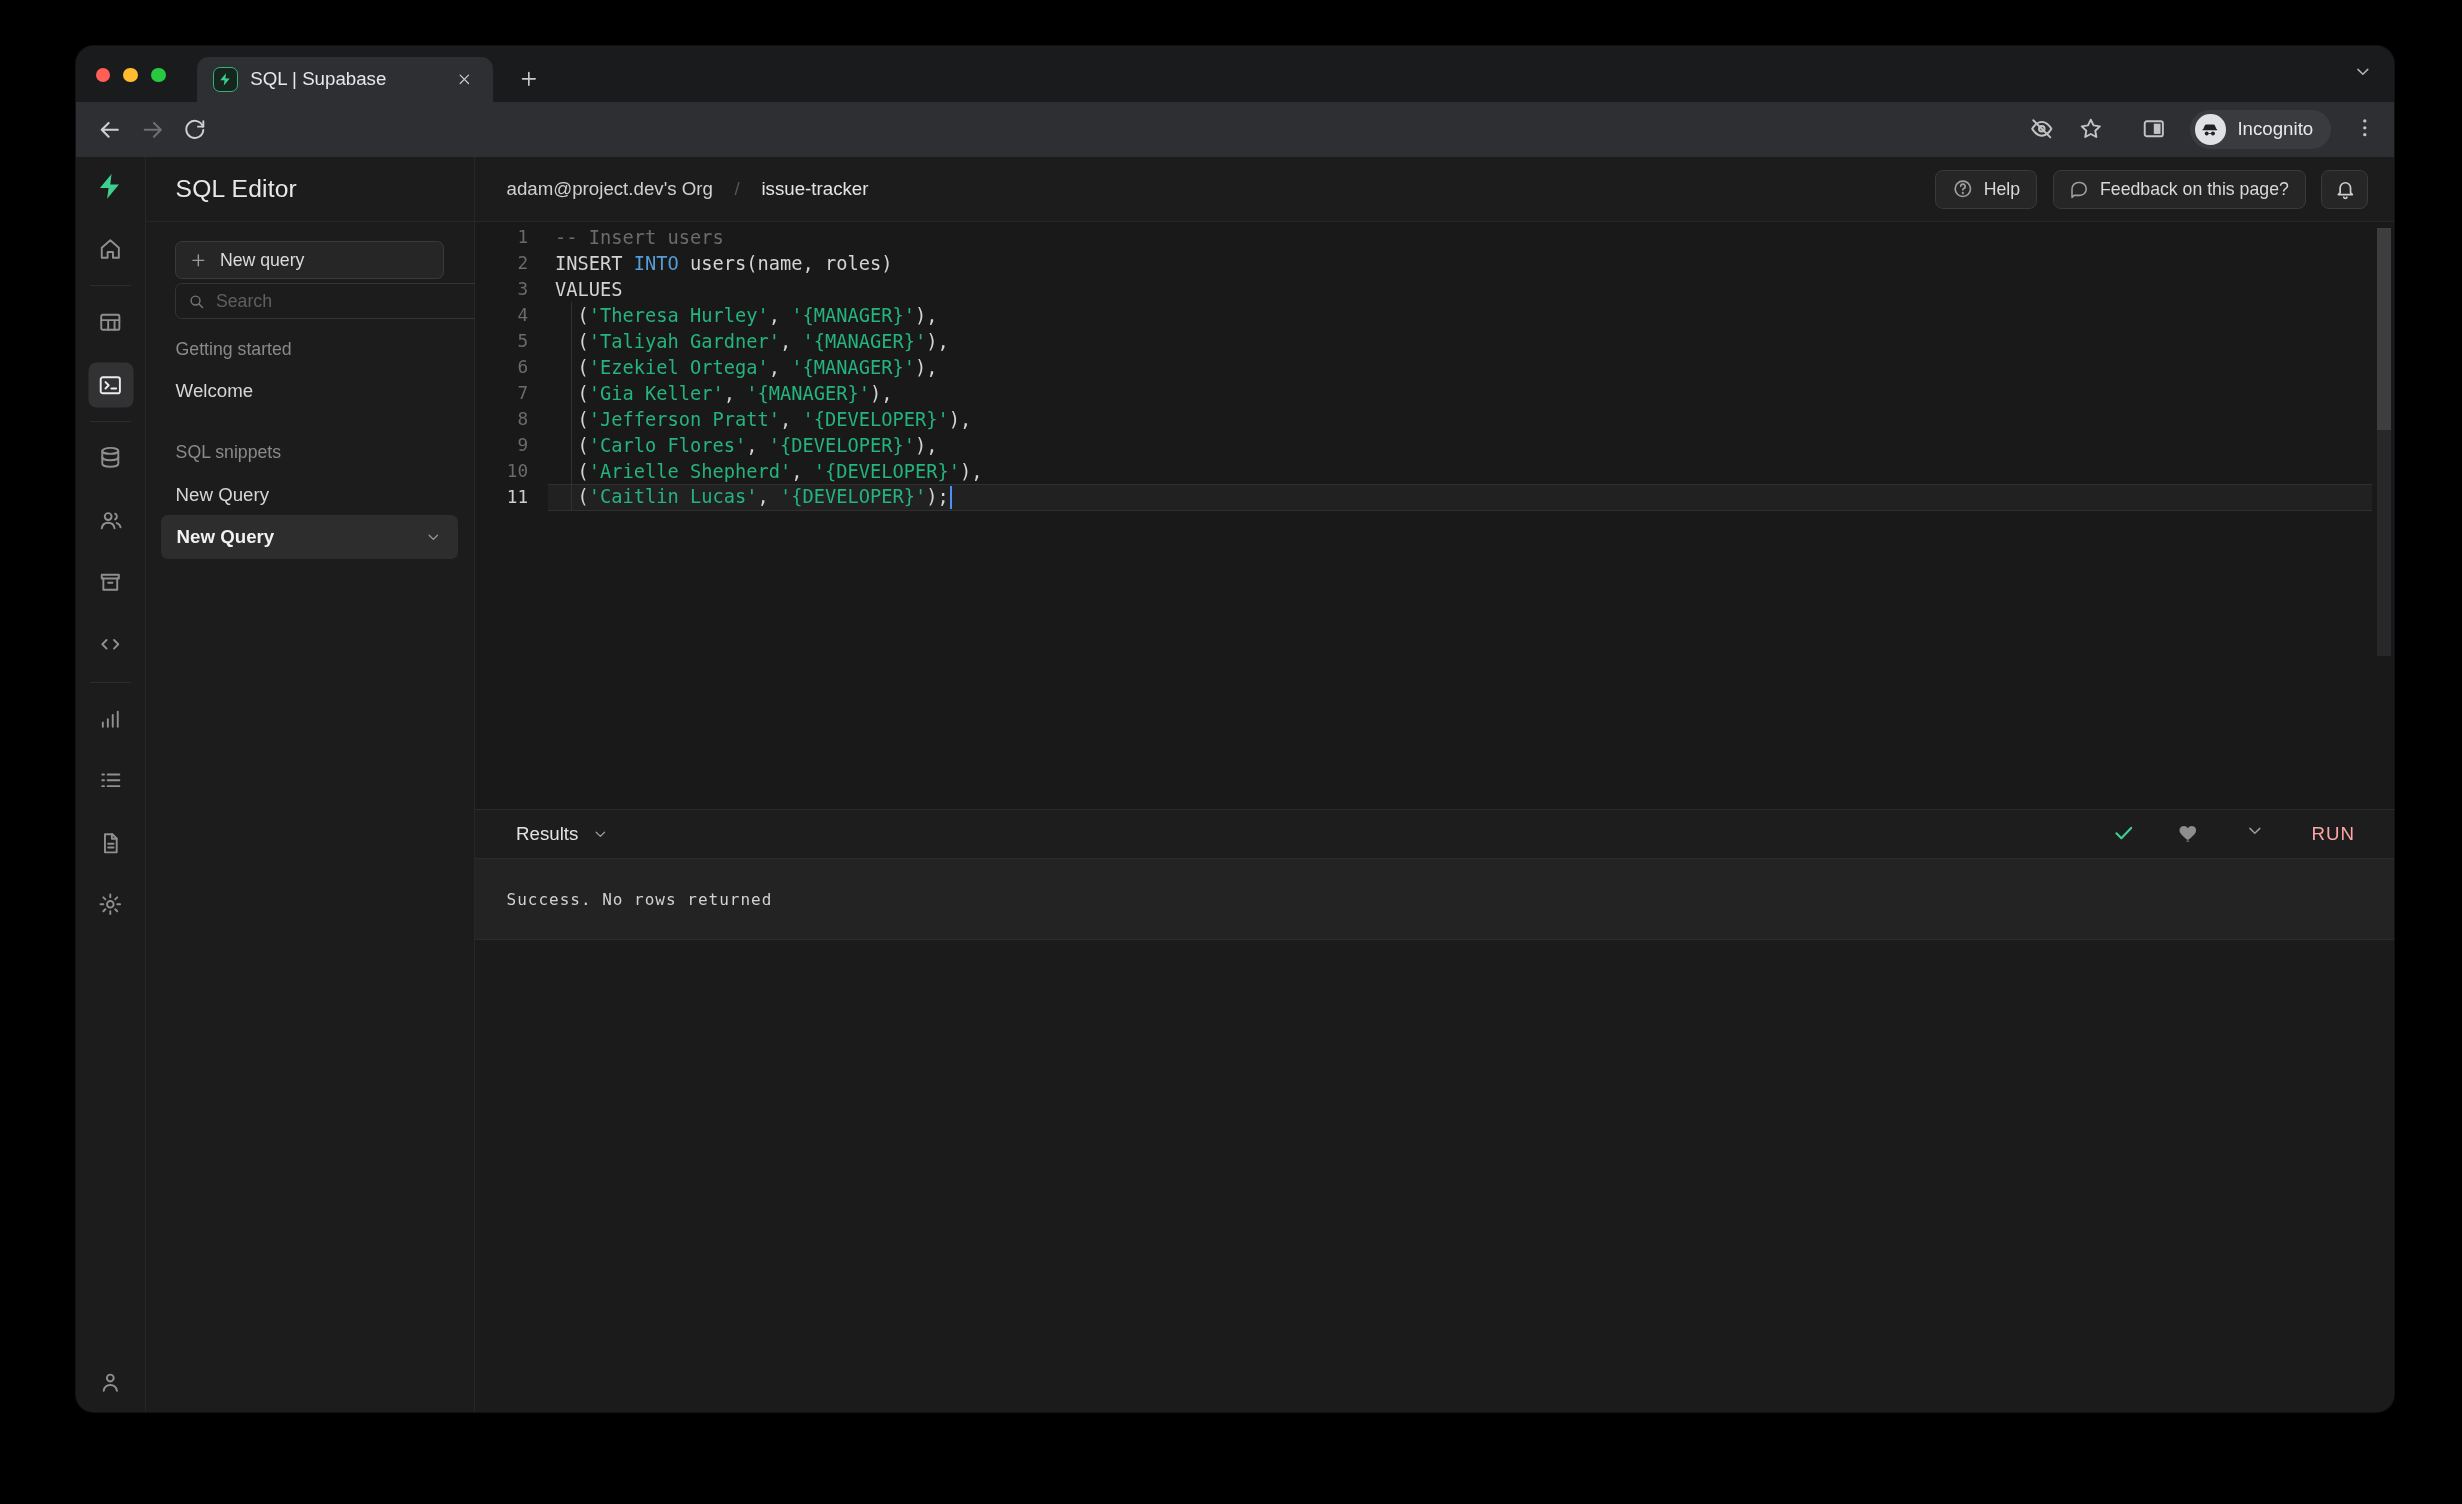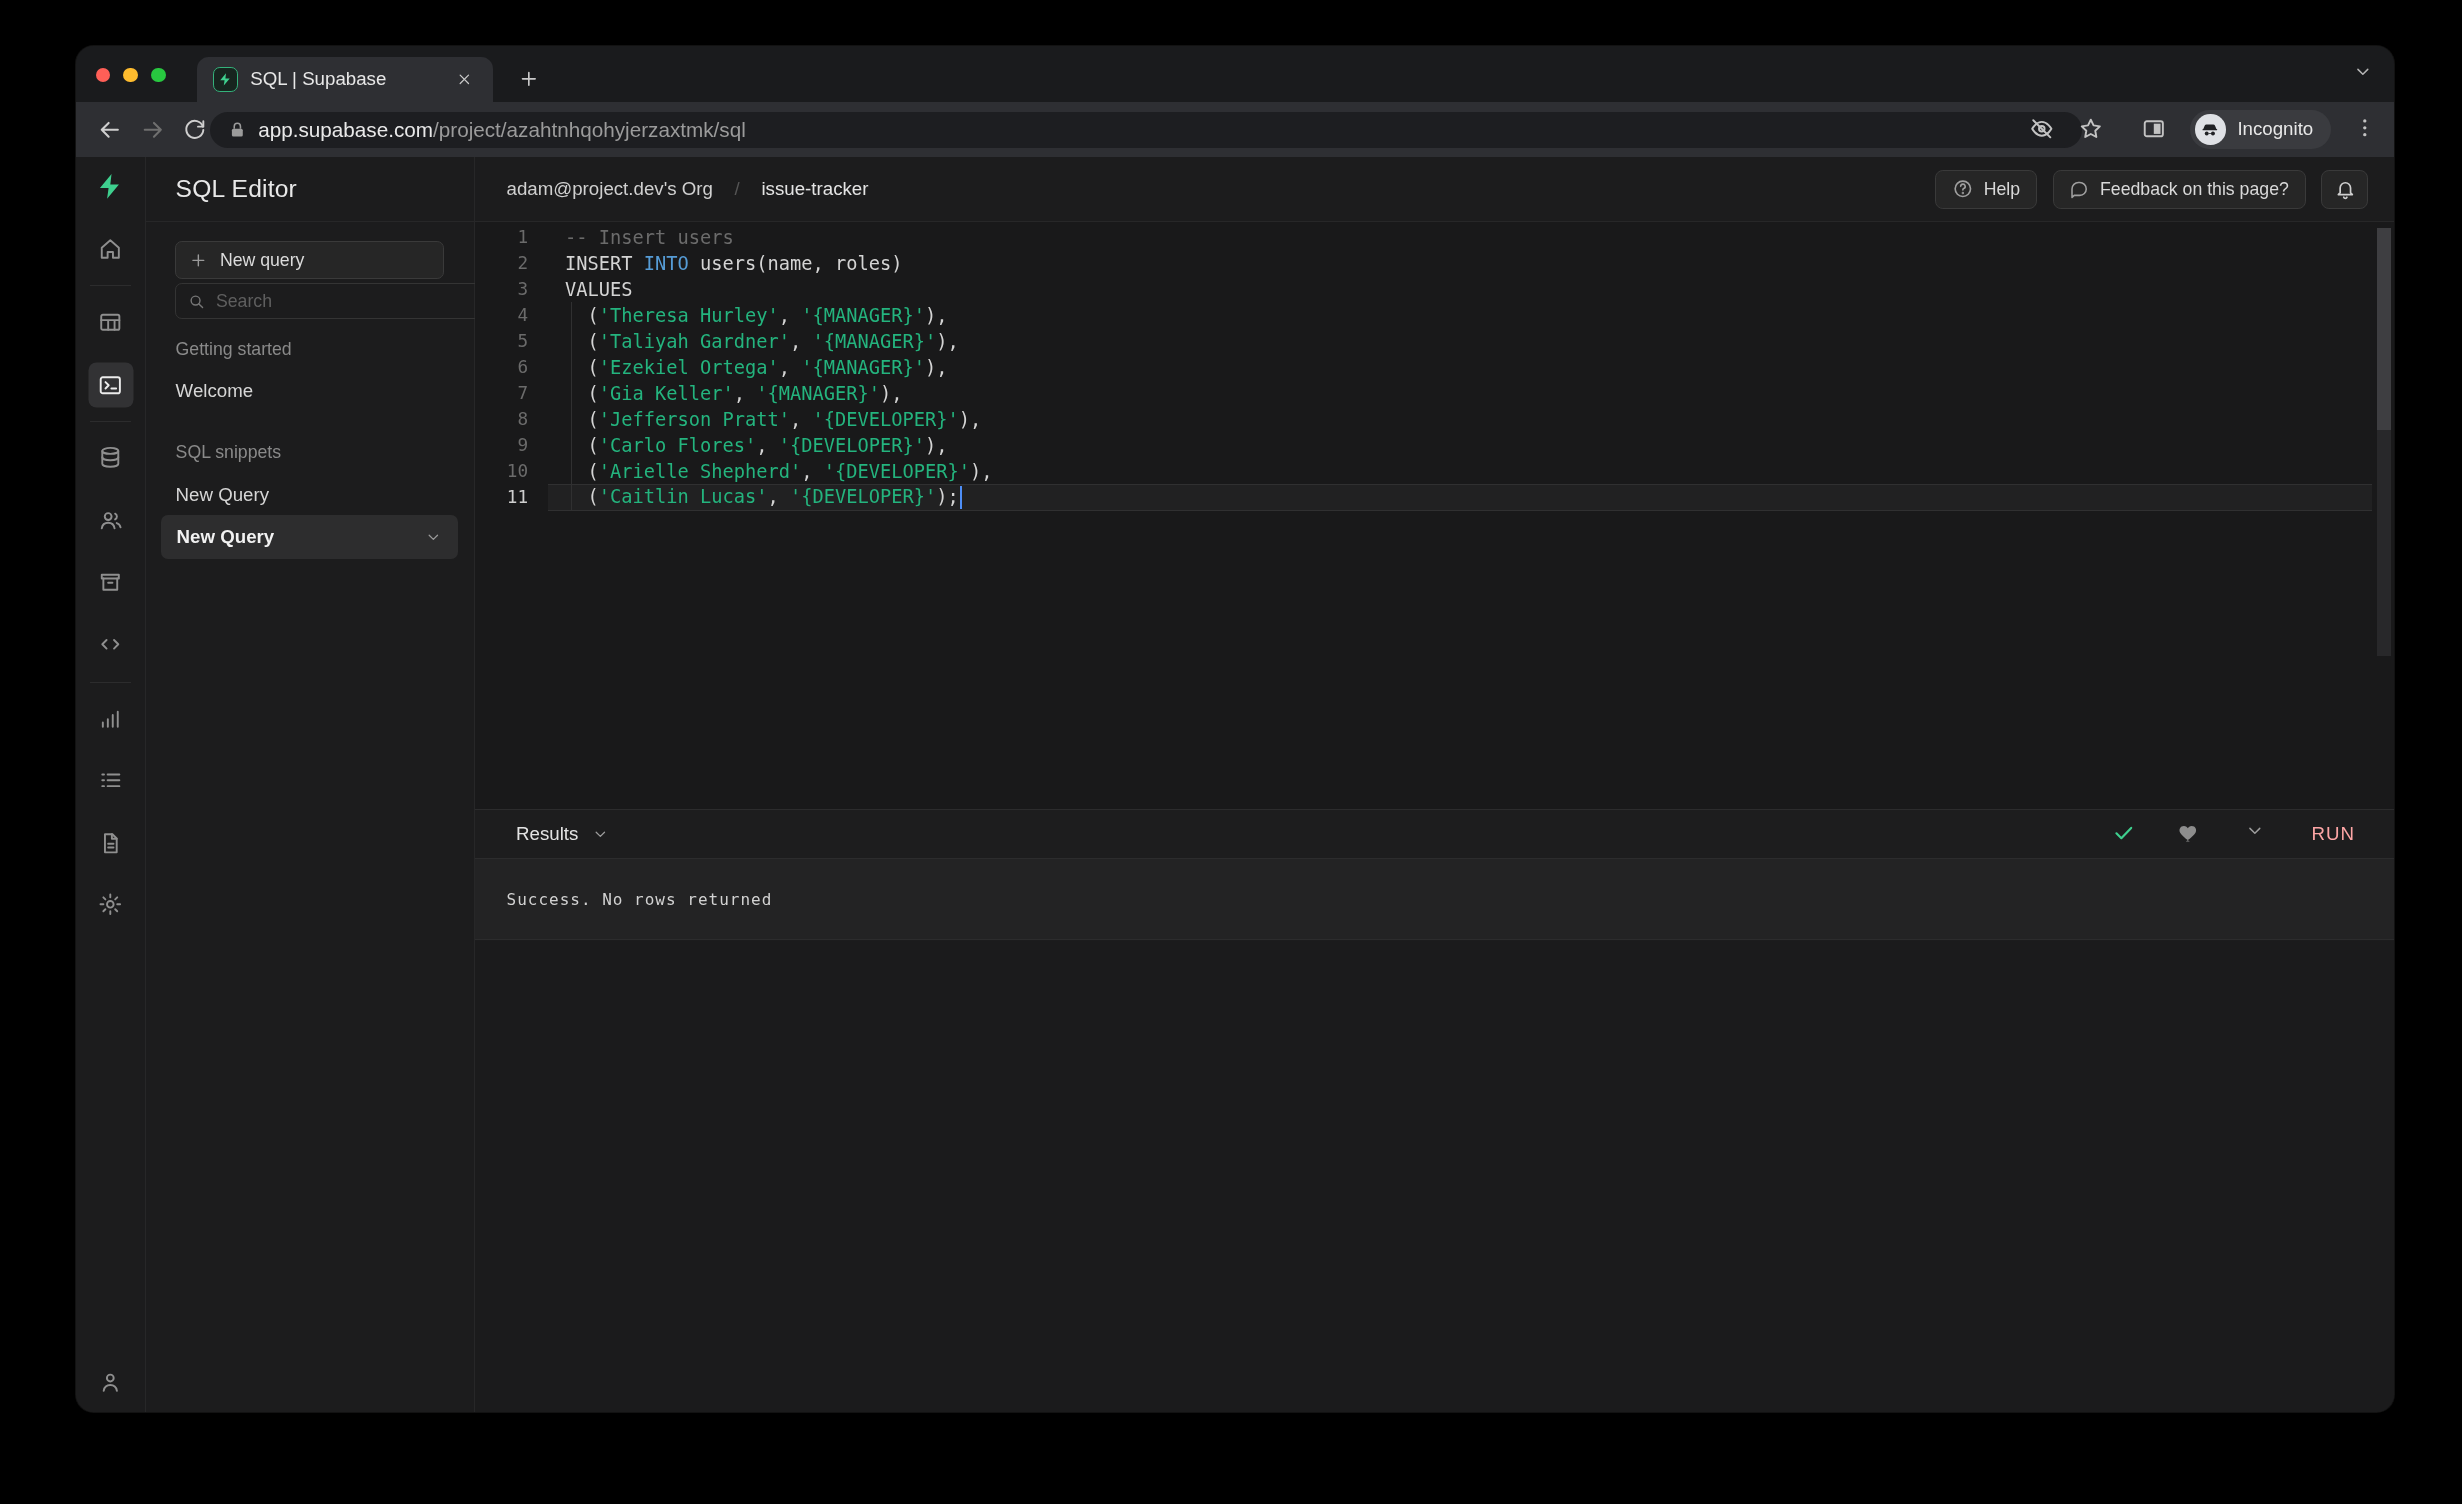--- a/index.html
+++ b/index.html
@@ -78,21 +78,21 @@
           align-items:center; gap:9.9px; padding:0 15.8px; color:#d9d9d9; font-size:17.7px; }
   .hbtn .ico { color:#9f9f9f; }
   .bellbtn { width:47px; height:39px; background:#262626; border:1px solid #3a3a3a; border-radius:7.9px;
              display:flex; align-items:center; justify-content:center; color:#cfcfcf; }
 
   .editor { position:absolute; left:0; right:0; top:65px; height:587px; background:#19191a; overflow:hidden; }
   .code-row { position:absolute; left:0; right:0; height:26.6px; display:flex; align-items:center;
               font-family:"DejaVu Sans Mono",monospace; font-size:18.7px; }
   .gutter { width:57px; flex:none; text-align:right; padding-right:3.9px; color:#6b6b6b; font-size:17.7px; }
   .code-row.current .gutter { color:#cfcfcf; }
-  .code { margin-left:33px; white-space:pre; position:relative; z-index:2; }
+  .code { margin-left:23px; white-space:pre; position:relative; z-index:2; }
   .seg-plain { color:#d4d4d4; } .seg-comment { color:var(--c-comment); }
   .seg-keyword { color:var(--c-keyword); } .seg-string { color:var(--c-string); }
   .hl { position:absolute; left:73px; right:21.7px; top:0; bottom:0; background:rgba(255,255,255,0.035);
         border-top:1px solid rgba(255,255,255,0.07); border-bottom:1px solid rgba(255,255,255,0.07); z-index:1; }
   .cursor { display:inline-block; width:2.5px; height:22.7px; background:#4e8ef7; vertical-align:middle; margin-left:1px; }
   .indent-guide { position:absolute; left:96px; width:1px; background:#303031; z-index:1; }
   .sb-track { position:absolute; right:3px; top:5.9px; width:13.8px; height:428px; background:#28282a; }
   .sb-thumb { position:absolute; right:3px; top:5.9px; width:13.8px; height:202px; background:#3e3e41; }
 
   .results-bar { position:absolute; left:0; right:0; top:652px; height:50px; background:#1d1d1e;
@@ -155,29 +155,20 @@
     <div class="nav-ico" style="left:19.7px"><span><svg viewBox="0 0 24 24" fill="none" stroke="currentColor" stroke-width="1.8" stroke-linecap="round" stroke-linejoin="round" width="27.6" height="27.6">
             <path d="M19 12H5M11 6l-6 6 6 6"></path>
           </svg></span></div>
     <div class="nav-ico dim" style="left:63px"><span><svg viewBox="0 0 24 24" fill="none" stroke="currentColor" stroke-width="1.8" stroke-linecap="round" stroke-linejoin="round" width="27.6" height="27.6">
             <path d="M5 12h14M13 6l6 6-6 6"></path>
           </svg></span></div>
     <div class="nav-ico" style="left:106px"><span><svg viewBox="0 0 24 24" fill="none" stroke="currentColor" stroke-width="1.8" stroke-linecap="round" stroke-linejoin="round" width="25.6" height="25.6">
             <path d="M20 5v5h-5"></path>
             <path d="M19.6 10a8 8 0 1 0 .4 3"></path>
           </svg></span></div>
-    <div class="omnibox">
-      <span class="lock"><span><svg viewBox="0 0 24 24" fill="currentColor" width="18.7" height="18.7">
-              <rect x="5" y="10" width="14" height="10" rx="2"></rect>
-              <path d="M8 10V7a4 4 0 0 1 8 0v3" fill="none" stroke="currentColor" stroke-width="2"></path>
-            </svg></span></span>
-      <span class="url">
-        <span class="domain">app.supabase.com</span><span class="path">/project/azahtnhqohyjerzaxtmk/sql</span>
-      </span>
-    </div>
     <div class="tb-right">
       <span class="tb-ico"><span><svg viewBox="0 0 24 24" fill="none" stroke="currentColor" stroke-width="1.8" stroke-linecap="round" stroke-linejoin="round" width="25.6" height="25.6">
               <path d="M3 12s3.5-6.5 9-6.5S21 12 21 12s-3.5 6.5-9 6.5S3 12 3 12z"></path>
               <circle cx="12" cy="12" r="2.6"></circle>
               <path d="M4 4l16 16"></path>
             </svg></span></span>
       <span class="tb-ico"><span><svg viewBox="0 0 24 24" fill="none" stroke="currentColor" stroke-width="1.8" stroke-linecap="round" stroke-linejoin="round" width="25.6" height="25.6">
               <path d="M12 3.5l2.6 5.3 5.9.9-4.3 4.1 1 5.9-5.2-2.8-5.2 2.8 1-5.9L3.5 9.7l5.9-.9L12 3.5z"></path>
             </svg></span></span>
       <span class="tb-ico" style="margin-left:13.8px"><span><svg viewBox="0 0 24 24" fill="none" stroke="currentColor" stroke-width="1.8" width="25.6" height="25.6">

